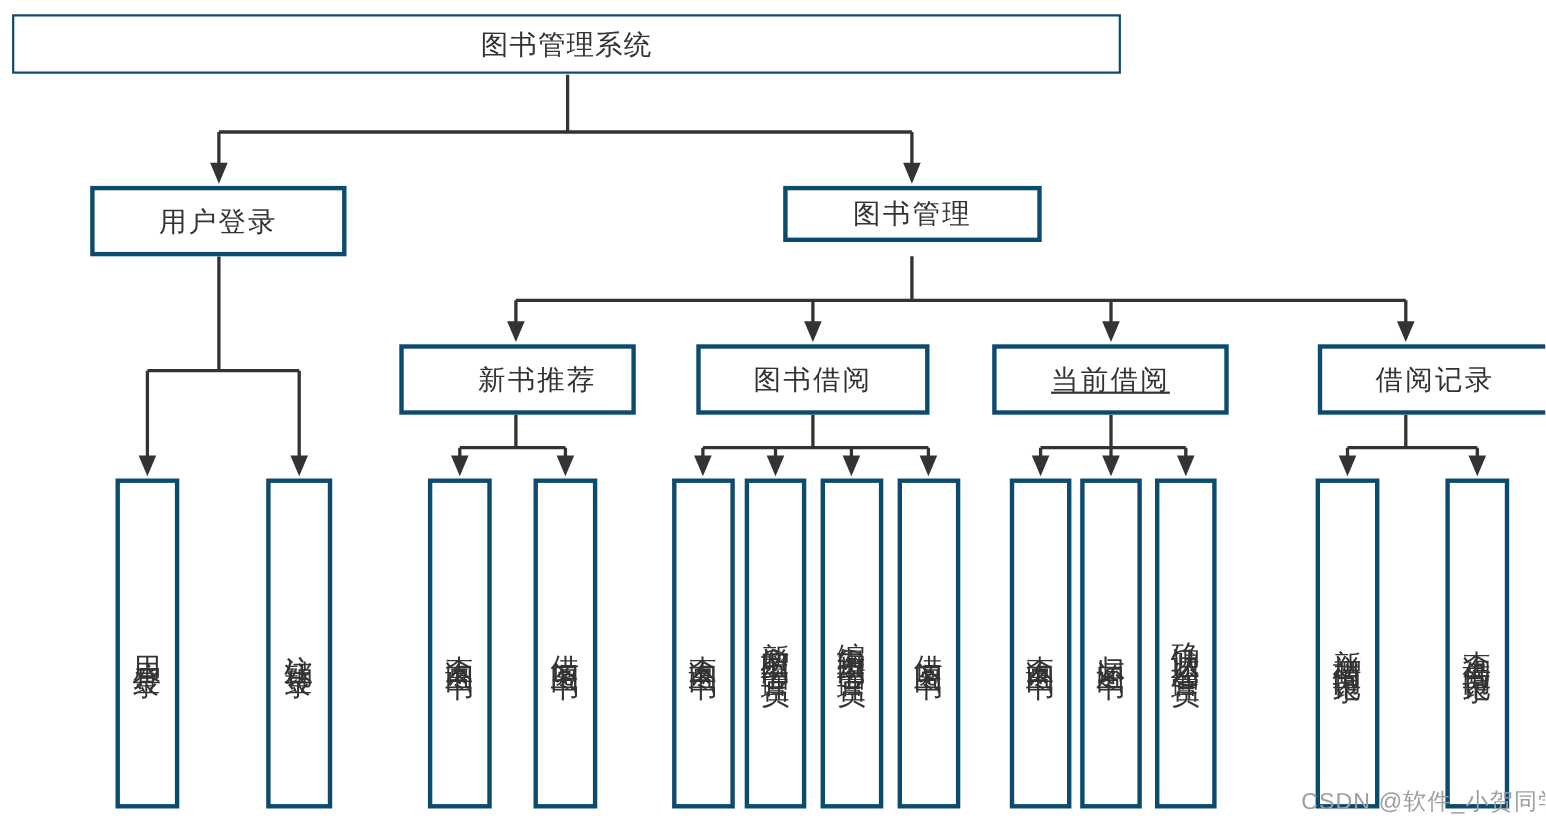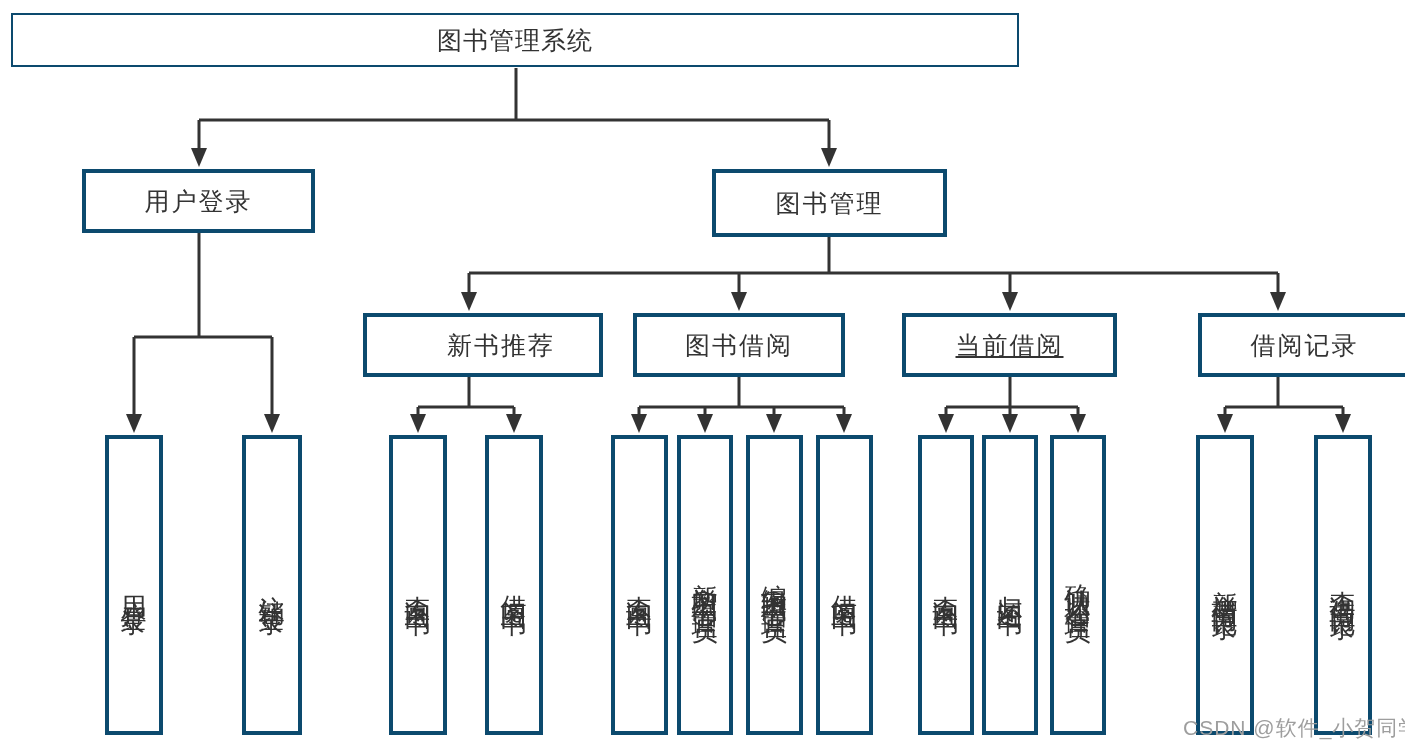--- a/index.html
+++ b/index.html
@@ -75,25 +75,25 @@
     </g>
   </svg>
 
   <div class="box root-box" style="left:11px;top:13px;width:1008px;height:54px;">
     <span>图书管理系统</span>
   </div>
 
   <div class="box h-box" style="left:82px;top:169px;width:233px;height:64px;">
     <span>用户登录</span>
   </div>
-  <div class="box h-box" style="left:712px;top:169px;width:235px;height:68px;">
+  <div class="box h-box" style="left:712px;top:169px;width:235px;height:51px;">
     <span>图书管理</span>
   </div>
 
-  <div class="box h-box" style="left:363px;top:313px;width:240px;height:64px;padding-left:36px;">
+  <div class="box h-box" style="left:363px;top:313px;width:215px;height:64px;padding-left:36px;">
     <span>新书推荐</span>
   </div>
   <div class="box h-box" style="left:633px;top:313px;width:212px;height:64px;">
     <span>图书借阅</span>
   </div>
   <div class="box h-box" style="left:902px;top:313px;width:215px;height:64px;text-decoration:underline;">
     <span>当前借阅</span>
   </div>
   <div class="box h-box" style="left:1172px;top:313px;width:213px;height:64px;margin-left:26px;">
     <span>借阅记录</span>

